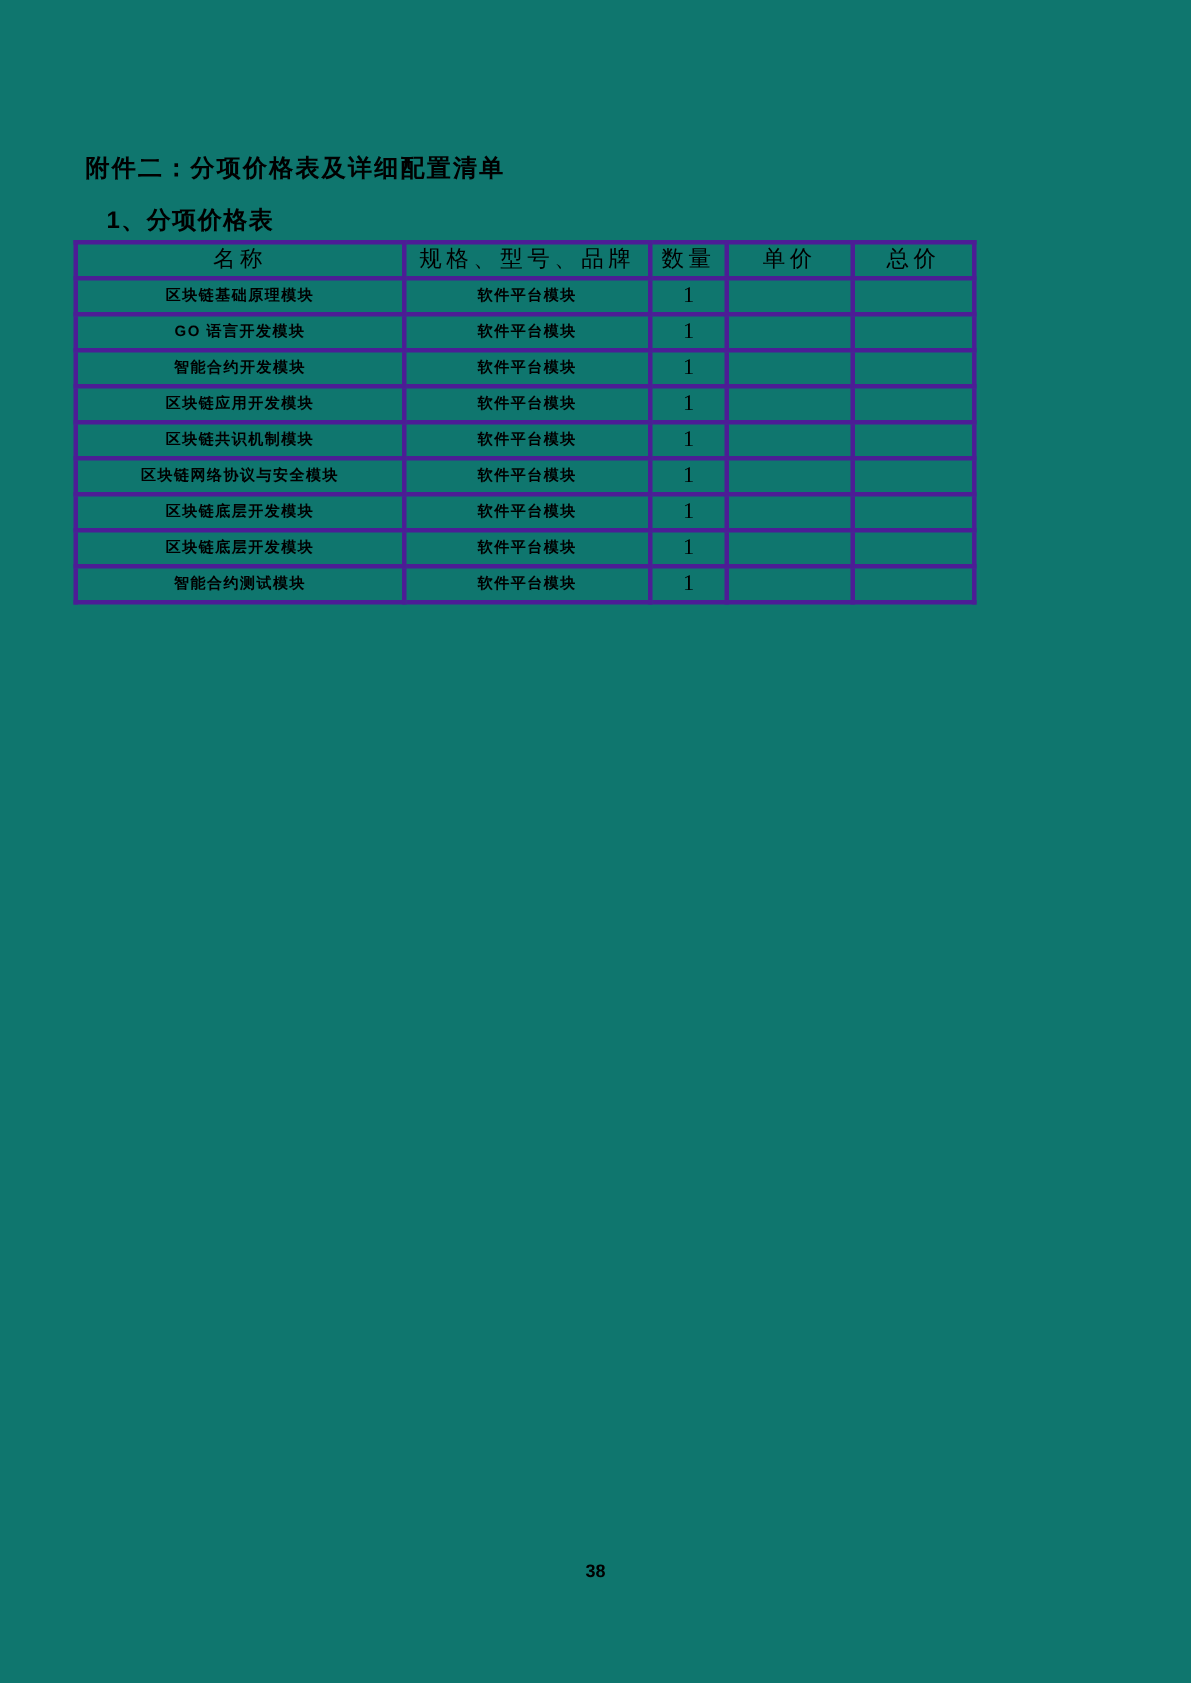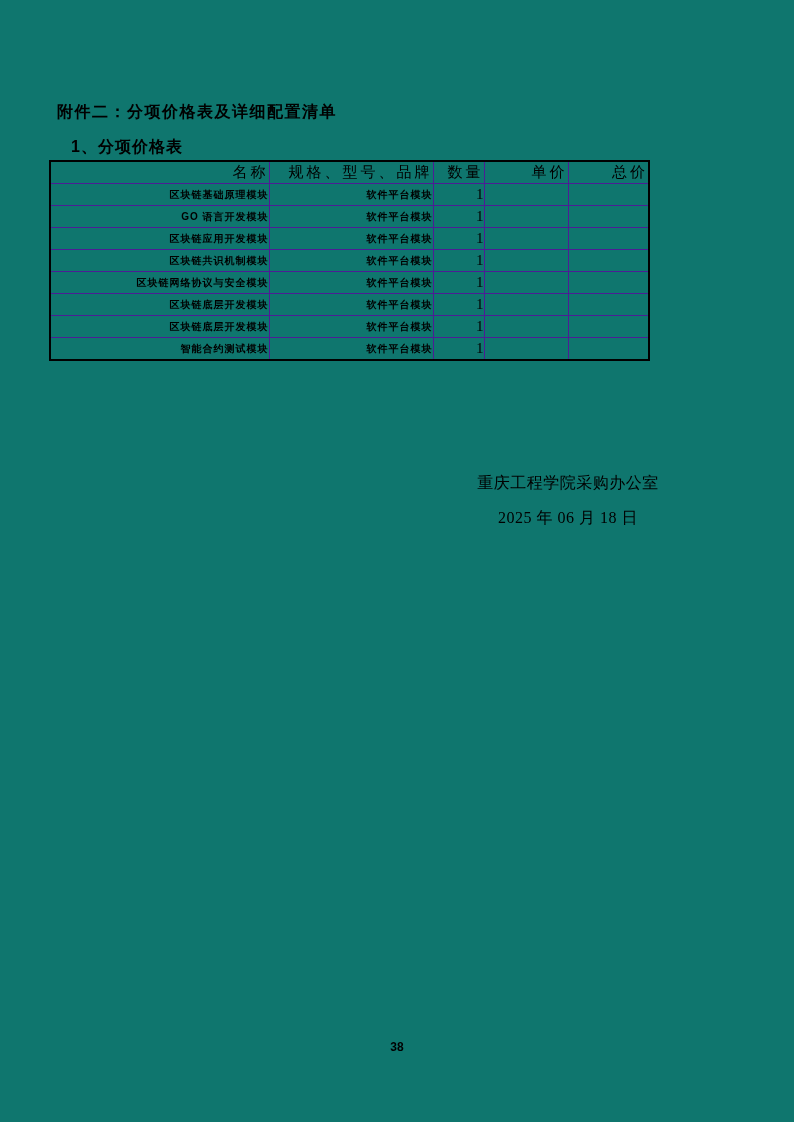--- a/index.html
+++ b/index.html
@@ -41,25 +41,25 @@
     position: absolute;
     left: 49px;
     top: 160px;
     width: 599px;
     border-collapse: collapse;
     table-layout: fixed;
     border: 2px solid #000000;
   }
   .price-table th,
   .price-table td {
-    border: 1px solid #4c1d95;
+    border: 3px solid #4c1d95;
     height: 21px;
     line-height: 21px;
     padding: 0;
-    text-align: right;
+    text-align: center;
     vertical-align: middle;
     overflow: hidden;
     white-space: nowrap;
   }
   .price-table th {
     font-family: "Liberation Serif", serif;
     font-weight: normal;
     font-size: 15px;
     letter-spacing: 3px;
   }
@@ -133,20 +133,27 @@
           <td class="c4"></td>
         </tr>
         <tr>
           <td class="c0">GO 语言开发模块</td>
           <td class="c1">软件平台模块</td>
           <td class="c2">1</td>
           <td class="c3"></td>
           <td class="c4"></td>
         </tr>
         <tr>
+          <td class="c0">智能合约开发模块</td>
+          <td class="c1">软件平台模块</td>
+          <td class="c2">1</td>
+          <td class="c3"></td>
+          <td class="c4"></td>
+        </tr>
+        <tr>
           <td class="c0">区块链应用开发模块</td>
           <td class="c1">软件平台模块</td>
           <td class="c2">1</td>
           <td class="c3"></td>
           <td class="c4"></td>
         </tr>
         <tr>
           <td class="c0">区块链共识机制模块</td>
           <td class="c1">软件平台模块</td>
           <td class="c2">1</td>
@@ -177,20 +184,16 @@
         <tr>
           <td class="c0">智能合约测试模块</td>
           <td class="c1">软件平台模块</td>
           <td class="c2">1</td>
           <td class="c3"></td>
           <td class="c4"></td>
         </tr>
       </tbody>
   </table>
 
-  <div class="signature-block">
-    <div class="signature-org">重庆工程学院采购办公室</div>
-    <div class="signature-date">2025 年 06 月 18 日</div>
-  </div>
 
   <div class="page-number">38</div>
 
 </div>
 
 </body></html>

